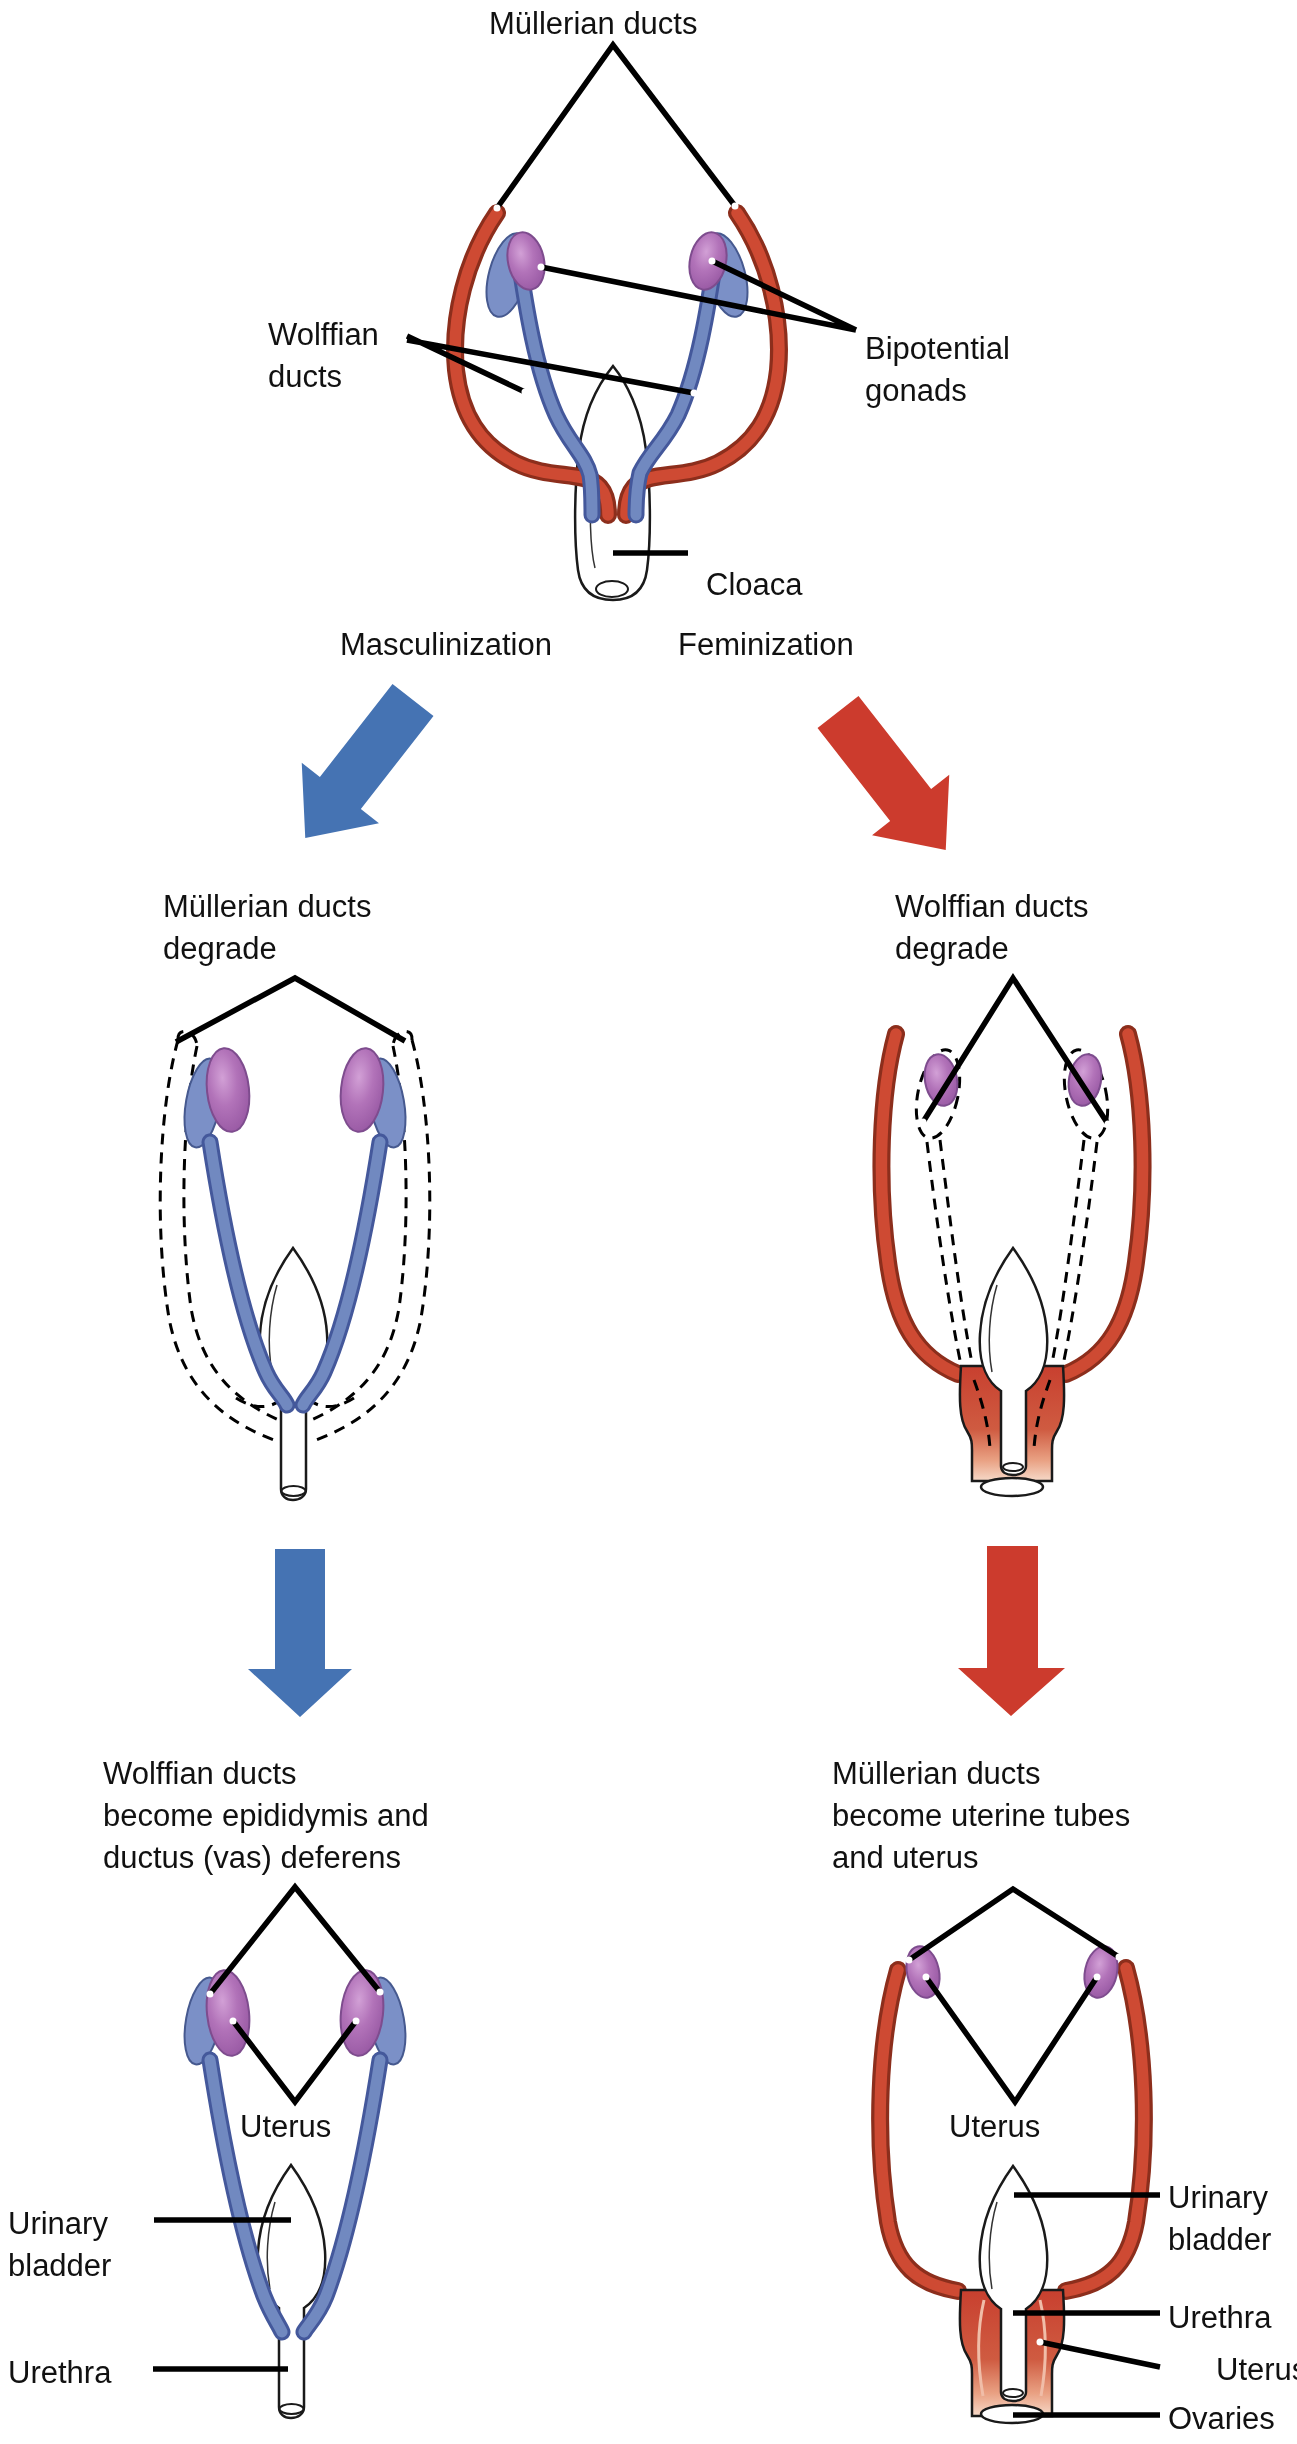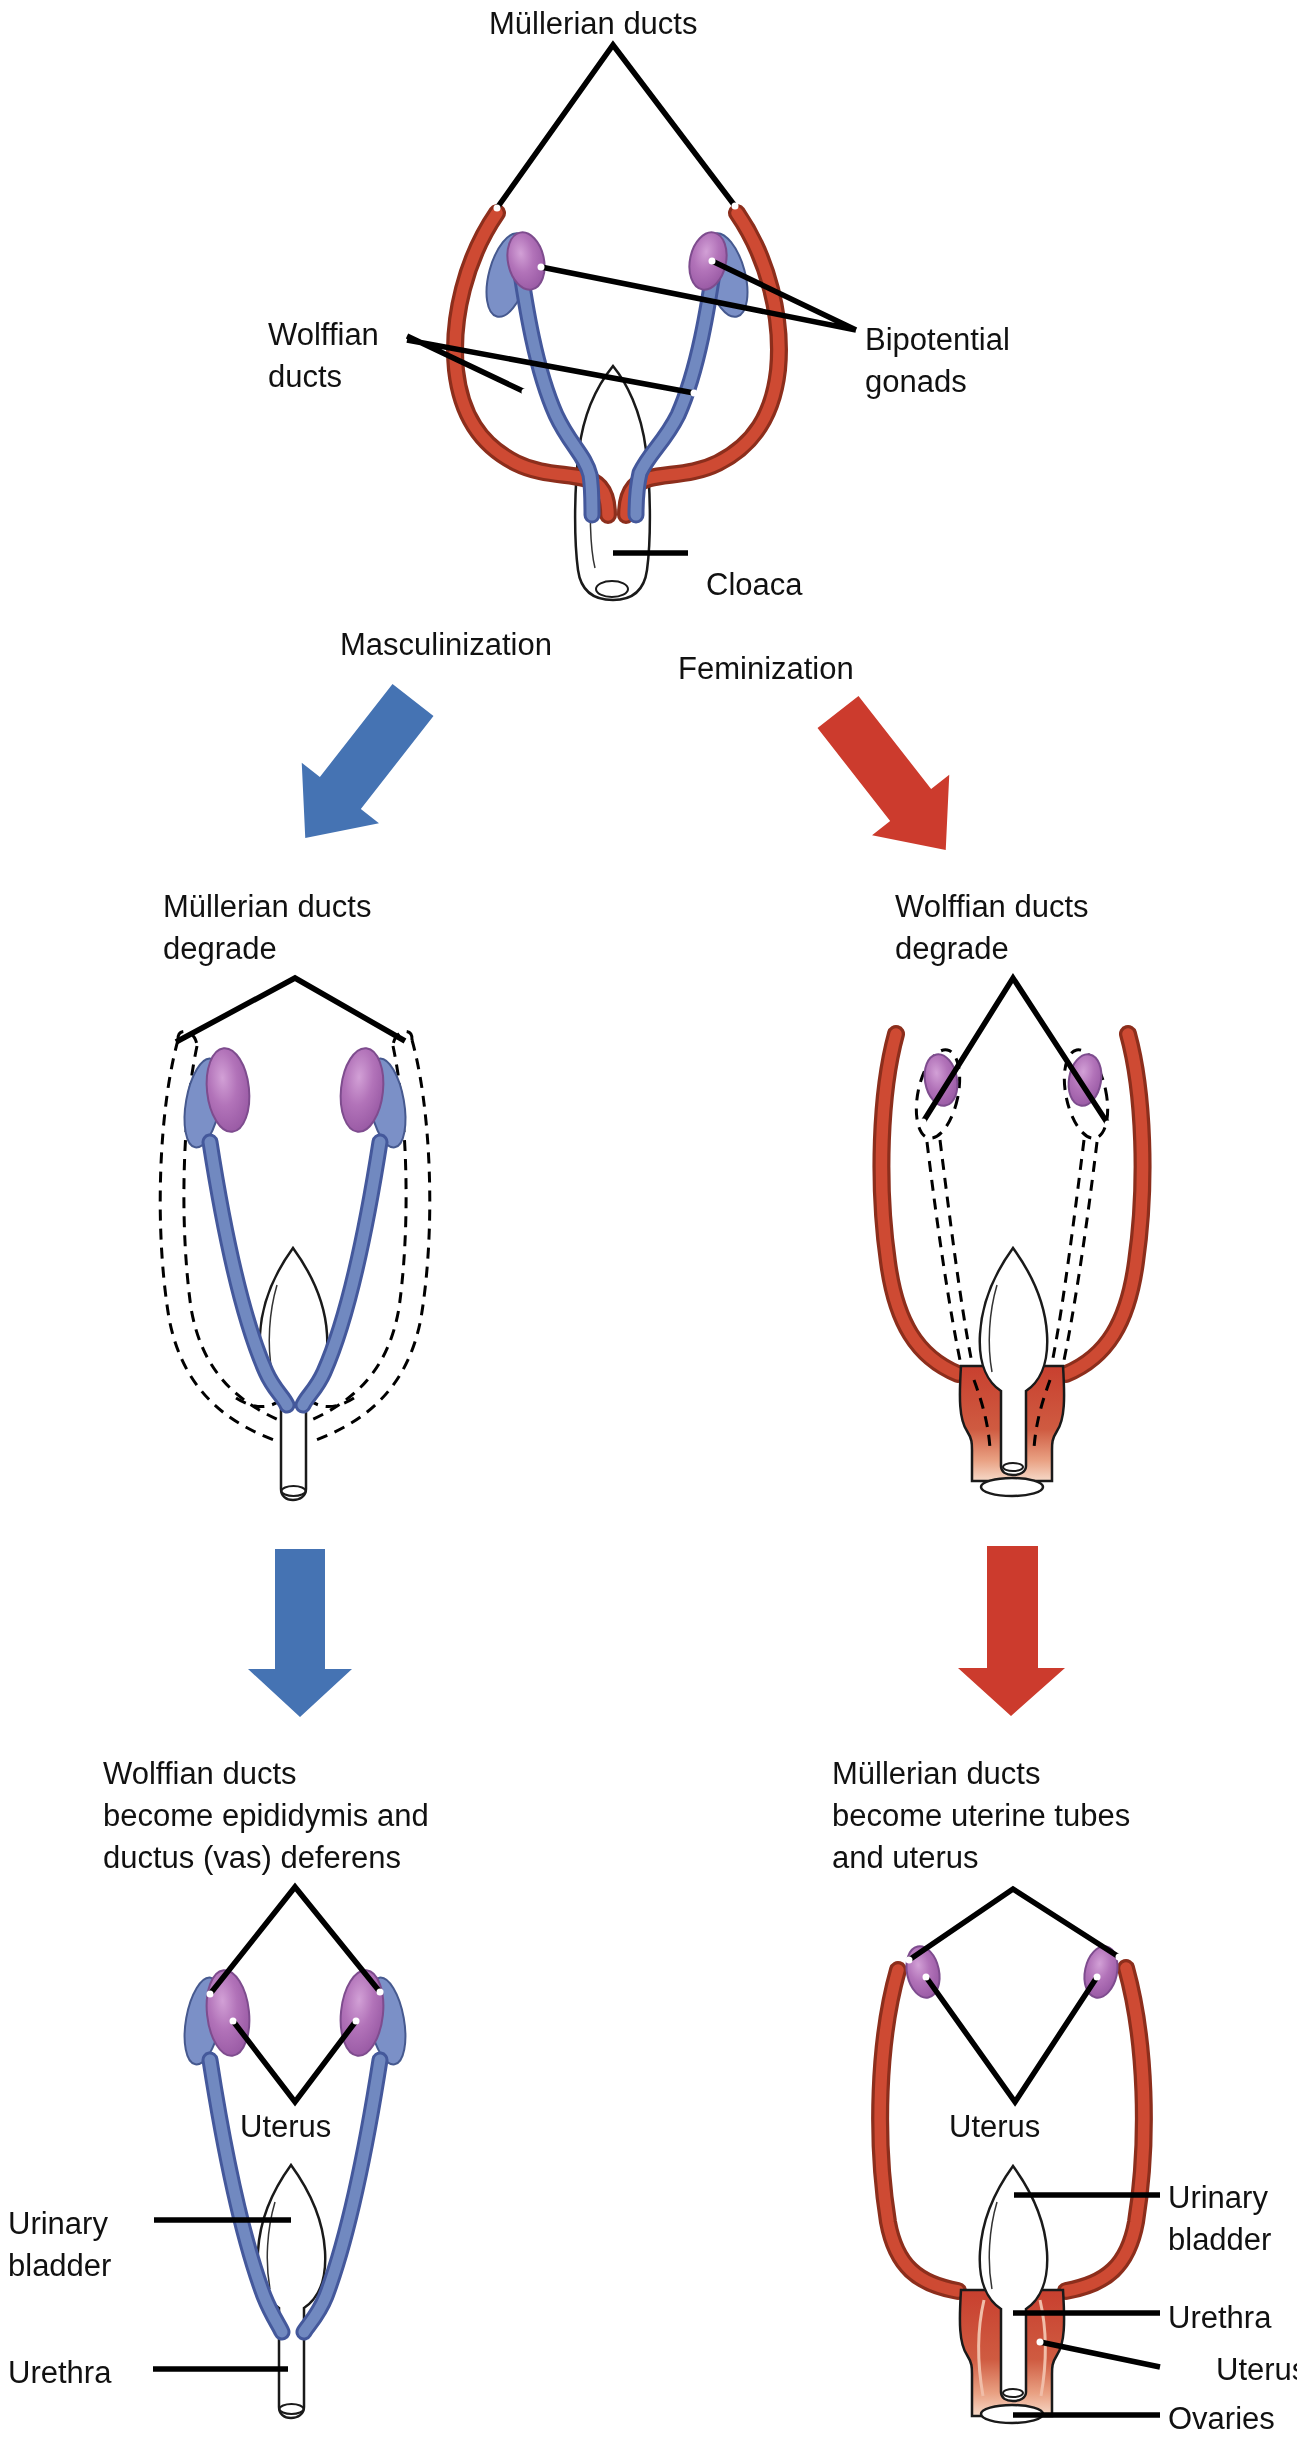--- a/index.html
+++ b/index.html
@@ -240,25 +240,25 @@
         <circle class="tipdot" cx="1119" cy="1957" r="3.5"></circle>
     <circle class="tipdot" cx="926" cy="1977" r="3.5"></circle>
         <circle class="tipdot" cx="1097" cy="1977" r="3.5"></circle>
     <circle class="tipdot" cx="1040" cy="2342" r="3.5"></circle>
   </g>
 </svg>
 
   <div class="lbl" style="left:489px; top:3px;">Müllerian ducts</div>
   <div class="lbl" style="left:268px; top:314px;">Wolffian
 ducts</div>
-  <div class="lbl" style="left:865px; top:319px;">Bipotential
+  <div class="lbl" style="left:865px; top:328px;">Bipotential
 gonads</div>
   <div class="lbl" style="left:706px; top:564px;">Cloaca</div>
   <div class="lbl" style="left:340px; top:624px;">Masculinization</div>
-  <div class="lbl" style="left:678px; top:648px;text-align:center;">Feminization</div>
+  <div class="lbl" style="left:678px; top:624px;text-align:center;">Feminization</div>
 
   <div class="lbl" style="left:163px; top:886px;">Müllerian ducts
 degrade</div>
   <div class="lbl" style="left:895px; top:886px;">Wolffian ducts
 degrade</div>
 
   <div class="lbl" style="left:103px; top:1753px;">Wolffian ducts
 become epididymis and
 ductus (vas) deferens</div>
   <div class="lbl" style="left:240px; top:2106px;">Uterus</div>

